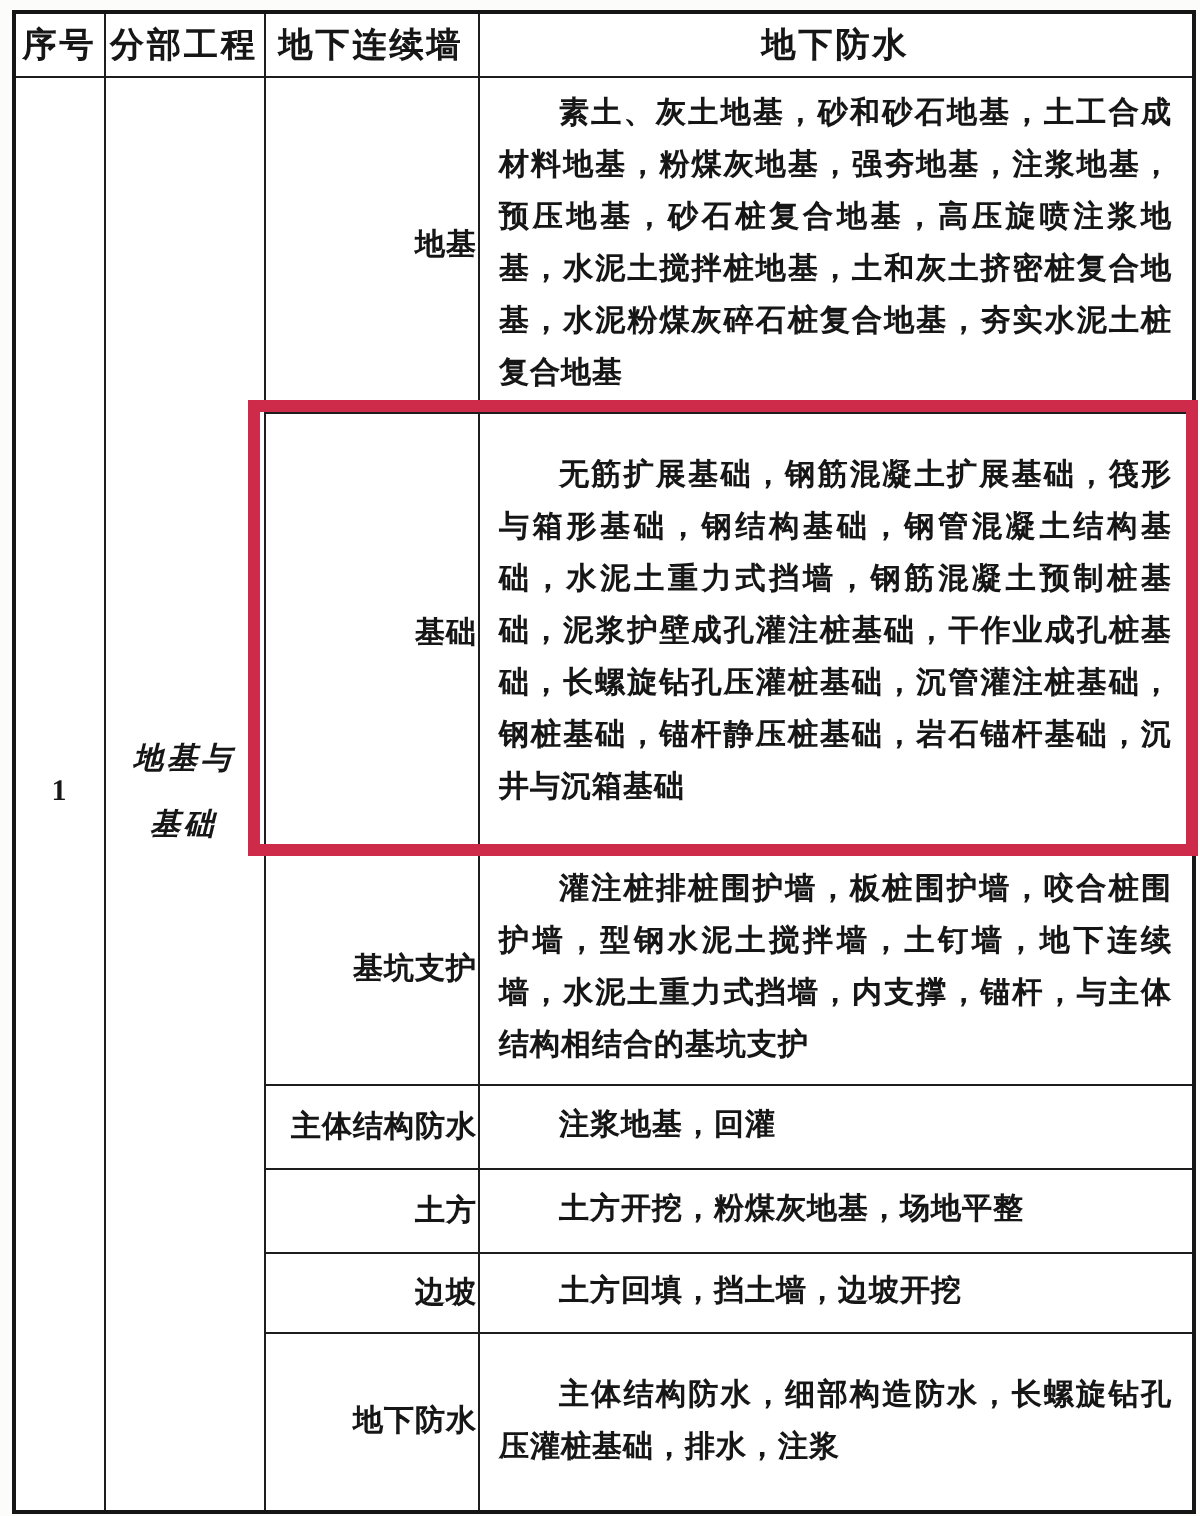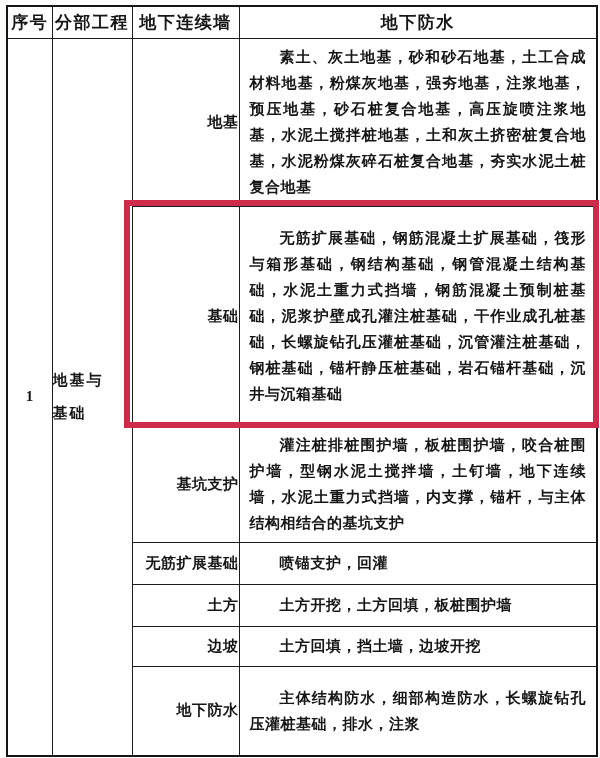--- a/index.html
+++ b/index.html
@@ -21,21 +21,21 @@
   table.spec th, table.spec td{
     border:1.6px solid #1d1d1d;
     font-size:15px;letter-spacing:.5px;
     vertical-align:middle;
     padding:0;
   }
   table.spec{border:2.5px solid #151515;}
   tr.hdr{height:32px;}
   tr.hdr th{text-align:center;font-size:17px;letter-spacing:1.5px;font-weight:700;}
   td.serial{text-align:center;font-size:18px;}
-  td.division{line-height:2.2;}
+  td.division{text-align:center;line-height:2.2;font-style:italic;}
   td.division span{display:block;letter-spacing:2px;}
   td.sublabel{text-align:right;letter-spacing:1.5px;}
   td.items p{
     margin:0;padding:5px 10px;
     text-indent:2em;
     text-align:justify;
     line-height:26px;
   }
   tr.r-diji{height:168px;}
   tr.r-jichu{height:220px;}
@@ -92,30 +92,30 @@
     </tr>
 
     <tr class="r-jikeng">
       <td class="sublabel">基坑支护</td>
       <td class="items">
         <p>灌注桩排桩围护墙，板桩围护墙，咬合桩围护墙，型钢水泥土搅拌墙，土钉墙，地下连续墙，水泥土重力式挡墙，内支撑，锚杆，与主体结构相结合的基坑支护</p>
       </td>
     </tr>
 
     <tr class="r-dixiashui">
-      <td class="sublabel">无筋扩展基础</td>
+      <td class="sublabel">主体结构防水</td>
       <td class="items">
-        <p>喷锚支护，回灌</p>
+        <p>注浆地基，回灌</p>
       </td>
     </tr>
 
     <tr class="r-tufang">
       <td class="sublabel">土方</td>
       <td class="items">
-        <p>土方开挖，土方回填，板桩围护墙</p>
+        <p>土方开挖，粉煤灰地基，场地平整</p>
       </td>
     </tr>
 
     <tr class="r-bianpo">
       <td class="sublabel">边坡</td>
       <td class="items">
         <p>土方回填，挡土墙，边坡开挖</p>
       </td>
     </tr>
 

